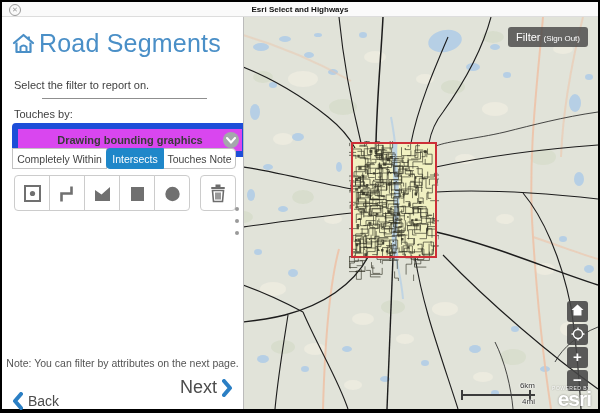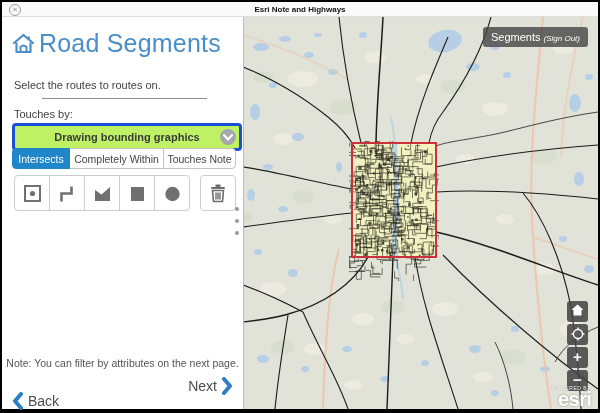--- a/index.html
+++ b/index.html
@@ -10,48 +10,48 @@
   .close-btn{position:absolute;left:7px;top:2px;width:10px;height:10px;border:1px solid #9b9b9b;border-radius:50%;color:#9b9b9b;font-size:7px;line-height:10px;text-align:center;cursor:pointer;}
   
   .panel{position:absolute;left:2px;top:17px;width:241px;height:392px;background:#fff;}
   .panel-header{position:absolute;left:10px;top:12px;display:flex;align-items:flex-start;}
   .home-ico{width:23px;height:22px;margin-top:4px;}
   .panel-title{margin-left:4px;font-size:25px;color:#4a8fc7;letter-spacing:0.2px;}
   .panel-subtitle{position:absolute;left:37px;top:43px;font-size:13px;color:#4a8fc7;}
   .instruction{position:absolute;left:12px;top:62px;font-size:11px;color:#3f3f3f;}
   .divider{position:absolute;left:40px;top:81px;width:165px;height:1px;background:#8f8f8f;}
   .filter-label{position:absolute;left:12px;top:91px;font-size:11px;color:#3f3f3f;}
-  .dropdown{position:absolute;left:10px;top:106px;width:224px;height:22px;background:#bef264;border:3px solid #1d4ed8;border-radius:4px;cursor:pointer;}
+  .dropdown{position:absolute;left:10px;top:106px;width:224px;height:22px;background:#d946ef;border:6px solid #1d4ed8;border-radius:4px;cursor:pointer;}
   .dropdown .val{position:absolute;left:0;right:0;top:0;line-height:22px;text-align:center;font-size:11px;font-weight:bold;color:#3a3a3a;}
   .dd-chev{position:absolute;right:3px;top:3px;width:16px;height:16px;border-radius:50%;background:#a4a8ac;}
   .dd-chev svg{position:absolute;left:3px;top:5px;}
   .tabs{position:absolute;left:10px;top:131px;height:21px;display:flex;}
   .tab{height:21px;line-height:21px;text-align:center;font-size:10.5px;color:#444;background:#fff;border:1px solid #c2c2c2;box-sizing:border-box;cursor:pointer;}
   .tab+.tab{margin-left:-1px;}
   .tab.first{border-radius:4px 0 0 4px;}
   .tab.last{border-radius:0 4px 4px 0;}
   .tab.active{background:#1f87c9;border-color:#1f87c9;color:#fff;z-index:2;}
   .tools{position:absolute;left:12px;top:158px;display:flex;}
   .toolbtn{width:36px;height:36px;background:#fff;border:1px solid #ccc;box-sizing:border-box;display:flex;align-items:center;justify-content:center;cursor:pointer;}
   .toolbtn+.toolbtn{margin-left:-1px;}
   .toolbtn.first{border-radius:4px 0 0 4px;}
   .toolbtn.last{border-radius:0 4px 4px 0;}
   .trashbtn{position:absolute;left:198px;top:158px;width:36px;height:36px;background:#fff;border:1px solid #ccc;border-radius:4px;box-sizing:border-box;display:flex;align-items:center;justify-content:center;cursor:pointer;}
   .drag-dots{position:absolute;left:233px;top:190px;width:6px;height:28px;display:flex;flex-direction:column;justify-content:space-between;cursor:col-resize;}
   .drag-dots i{width:4px;height:4px;border-radius:50%;background:#9a9a9a;}
   .note{position:absolute;left:0;right:0;bottom:40px;text-align:center;font-size:10.5px;color:#555;}
   .nav{position:absolute;left:10px;right:10px;bottom:10px;height:22px;}
   .back-btn{position:absolute;left:0;top:0;display:flex;align-items:center;cursor:pointer;color:#4c4c4c;font-size:14px;margin-top:15px;}
-  .next-btn{position:absolute;right:0;top:0;display:flex;align-items:center;cursor:pointer;color:#4c4c4c;font-size:14px;}
+  .next-btn{position:absolute;right:0;top:0;display:flex;align-items:center;cursor:pointer;color:#4c4c4c;font-size:18px;}
   .back-btn svg{margin-right:5px;} .next-btn svg{margin-left:5px;}
   
   .map{position:absolute;left:243px;top:17px;width:355px;height:392px;background:#e1e3d9;border-left:1px solid #bbb;box-sizing:border-box;cursor:grab;}
   .map svg.base{position:absolute;left:0;top:0;}
   .user-btn{position:absolute;right:10px;top:10px;height:20px;line-height:20px;padding:0 8px;background:rgba(72,72,72,0.82);border-radius:3px;color:#fff;font-size:11px;cursor:pointer;white-space:nowrap;}
-  .user-btn .signout{font-size:8px;margin-left:3px;font-style:italic;}
+  .user-btn .signout{font-size:8px;margin-left:3px;}
   .mapctrl{position:absolute;right:10px;width:21px;height:21px;background:rgba(70,70,70,0.88);border-radius:3px;color:#fff;text-align:center;cursor:pointer;}
   .mapctrl.home{top:284px;} .mapctrl.locate{top:307px;} .mapctrl.zin{top:330px;} .mapctrl.zout{top:353px;}
   .mapctrl.zin,.mapctrl.zout{font-size:15px;font-weight:bold;line-height:20px;}
   .mapctrl svg{margin-top:3px;}
   .esri-logo{position:absolute;right:7px;bottom:3px;text-align:right;color:#fff;text-shadow:0 0 2px rgba(0,0,0,0.45);}
   .esri-logo .pb{font-size:5px;letter-spacing:0.5px;opacity:.9;}
   .esri-logo .brand{font-size:21px;font-weight:bold;line-height:15px;letter-spacing:-1px;}
   .scalebar{position:absolute;left:217px;top:368px;width:74px;height:22px;font-size:8px;color:#333;text-shadow:0 0 2px #fff,0 0 2px #fff;}
   .scalebar .line{position:absolute;left:0;top:9px;width:74px;height:2px;background:#3c3c3c;}
   .scalebar .tl{position:absolute;left:0;top:5px;width:2px;height:10px;background:#3c3c3c;}
@@ -59,49 +59,49 @@
   .scalebar .km{position:absolute;right:0;top:-4px;}
   .scalebar .mi{position:absolute;right:0;top:12px;}
 </style>
 </head>
 <body>
 
 <div class="window">
 
   <div class="titlebar">
     <div class="close-btn">✕</div>
-    <div class="title">Esri Note and Highways</div>
+    <div class="title">Esri Select and Highways</div>
   </div>
 
   <div class="panel">
     <div class="panel-header">
       <svg class="home-ico" viewBox="0 0 23 22">
         <path d="M2,10 L11.5,2 L21,10" fill="none" stroke="#4a8fc7" stroke-width="2.2" stroke-linecap="round" stroke-linejoin="round"></path>
         <path d="M4.5,9.5 L4.5,19 L18.5,19 L18.5,9.5" fill="none" stroke="#4a8fc7" stroke-width="2.2" stroke-linejoin="round"></path>
         <path d="M8.5,19 L8.5,14 Q11.5,10.8 14.5,14 L14.5,19" fill="none" stroke="#4a8fc7" stroke-width="2"></path>
         <path d="M16.8,3.5 L16.8,6.5" stroke="#4a8fc7" stroke-width="2.2"></path>
       </svg>
       <div class="panel-title">Road Segments</div>
     </div>
-    <div class="instruction">Select the routes to routes on.</div>
+    <div class="instruction">Select the filter to report on.</div>
     <div class="divider"></div>
     <div class="filter-label">Touches by:</div>
 
     <div class="dropdown">
       <div class="val">Drawing bounding graphics</div>
       <div class="dd-chev">
         <svg width="10" height="7" viewBox="0 0 10 7">
             <path d="M1,1 L5,5.5 L9,1" fill="none" stroke="#fff" stroke-width="2" stroke-linecap="round"></path>
           </svg>
       </div>
     </div>
 
     <div class="tabs">
+      <div class="tab" style="width:95px">Completely Within</div>
       <div class="tab first active" style="width:58px">Intersects</div>
-      <div class="tab" style="width:95px">Completely Within</div>
       <div class="tab last" style="width:73px">Touches Note</div>
     </div>
 
     <div class="tools">
       <div class="toolbtn first">
         <svg width="21" height="21" viewBox="0 0 21 21">
           <rect x="3" y="3" width="15" height="15" fill="none" stroke="#707070" stroke-width="2"></rect>
           <circle cx="10.5" cy="10.5" r="2.6" fill="#707070"></circle>
         </svg>
       </div>
@@ -275,36 +275,43 @@
 
       <g clip-path="url(#cityclip)">
         <path id="streets" d="M177.8,243.7L177.8,246.8L171.5,246.8L171.5,250.1L183.3,250.1M137.3,194.6L137.3,188.5L126.6,188.5L126.6,181.9L136.4,181.9M119.6,236.0L112.5,236.0L112.5,239.6L102.5,239.6M155.5,157.2L155.5,162.5L146.1,162.5L146.1,166.4M129.2,237.6L134.5,237.6L134.5,230.1M131.8,147.6L122.0,147.6L122.0,154.7L111.0,154.7L111.0,160.7M174.6,181.0L174.6,186.3L169.8,186.3L169.8,196.7L164.9,196.7M150.6,211.6L140.8,211.6L140.8,206.2L145.7,206.2M143.6,205.0L135.9,205.0L135.9,201.5M147.0,222.8L147.0,231.0L150.7,231.0M176.6,221.7L183.5,221.7L183.5,211.7L189.0,211.7L189.0,220.9M159.0,225.2L164.1,225.2L164.1,234.7L156.1,234.7L156.1,230.5M117.5,212.1L124.9,212.1L124.9,216.3L117.3,216.3M113.8,202.5L118.4,202.5L118.4,193.7L122.5,193.7M139.2,144.8L139.2,136.9L133.7,136.9L133.7,128.7M168.7,238.3L168.7,247.2L163.1,247.2L163.1,257.6M126.6,185.0L115.4,185.0L115.4,174.9L103.5,174.9M155.9,155.1L151.7,155.1L151.7,158.1L156.3,158.1L156.3,147.9M152.8,177.9L143.1,177.9L143.1,183.8L153.9,183.8M116.2,129.2L124.4,129.2L124.4,137.5L128.9,137.5L128.9,133.0M176.3,168.5L176.3,161.2L183.0,161.2L183.0,171.3L188.6,171.3M158.0,153.8L158.0,159.9L167.5,159.9L167.5,153.3L162.2,153.3M145.3,220.5L135.8,220.5L135.8,228.5M153.4,211.9L147.3,211.9L147.3,206.7L152.4,206.7M151.2,235.2L151.2,242.9L155.8,242.9M127.9,144.7L127.9,141.9L121.3,141.9L121.3,132.4M160.6,189.6L155.8,189.6L155.8,195.8L145.0,195.8M119.7,155.5L119.7,165.1L108.0,165.1L108.0,173.4L101.8,173.4M188.9,147.2L182.2,147.2L182.2,141.9M158.8,160.3L158.8,166.2L148.7,166.2L148.7,173.9M114.3,250.5L104.7,250.5L104.7,244.4L115.3,244.4L115.3,241.6M156.5,156.7L159.9,156.7L159.9,148.8L148.1,148.8M132.2,131.0L132.2,124.5L136.6,124.5L136.6,114.8L144.0,114.8M134.3,190.2L134.3,185.6L143.5,185.6L143.5,189.8L136.2,189.8M150.9,165.9L160.6,165.9L160.6,169.6M164.0,221.5L170.7,221.5L170.7,228.5M120.5,169.5L120.5,159.1L124.5,159.1M144.8,155.7L150.6,155.7L150.6,147.5L140.4,147.5M131.7,134.4L135.5,134.4L135.5,125.7M155.9,149.3L151.8,149.3L151.8,159.7L155.0,159.7M153.7,217.6L162.1,217.6L162.1,227.1L171.5,227.1L171.5,221.0M117.4,229.3L117.4,235.9L109.3,235.9L109.3,232.3L113.3,232.3M189.2,232.0L189.2,238.0L179.4,238.0L179.4,230.5M164.0,205.4L164.0,208.7L175.9,208.7M171.3,170.7L171.3,164.3L167.1,164.3M128.5,245.1L128.5,251.0L131.7,251.0M154.5,213.8L162.4,213.8L162.4,203.2M161.1,210.5L161.1,215.5L152.8,215.5L152.8,205.5L144.4,205.5M151.8,187.1L155.3,187.1L155.3,197.7M155.8,141.6L151.4,141.6L151.4,149.5L160.1,149.5L160.1,152.4M142.2,202.2L142.2,198.8L152.9,198.8L152.9,203.5L158.0,203.5M154.2,197.1L154.2,187.2L150.1,187.2M150.7,148.8L150.7,156.6L158.7,156.6M173.2,178.8L173.2,173.0L169.5,173.0L169.5,181.2M112.4,171.8L108.5,171.8L108.5,162.3M157.5,181.1L160.7,181.1L160.7,173.1L151.8,173.1L151.8,166.8M167.1,234.8L178.4,234.8L178.4,231.7M120.2,177.2L120.2,169.4L109.7,169.4M148.6,131.3L148.6,135.2L139.7,135.2M135.4,156.0L146.1,156.0L146.1,152.5L142.8,152.5M171.1,244.0L171.1,240.8L162.5,240.8L162.5,237.1L159.0,237.1M138.7,133.0L138.7,140.5L132.9,140.5L132.9,132.6L142.3,132.6M134.9,160.1L138.3,160.1L138.3,151.3L144.7,151.3L144.7,158.4M161.4,203.5L161.4,196.3L170.6,196.3L170.6,191.9L180.2,191.9M146.7,145.9L146.7,139.5L152.0,139.5M151.3,183.5L144.0,183.5L144.0,187.2L139.5,187.2M117.3,192.1L122.4,192.1L122.4,181.9L115.3,181.9L115.3,187.6M132.5,229.6L138.0,229.6L138.0,224.0L146.3,224.0M169.2,160.3L169.2,153.9L163.1,153.9L163.1,150.6M144.2,153.4L144.2,162.7L139.8,162.7M158.8,211.9L158.8,218.9L152.9,218.9L152.9,227.6L149.8,227.6M184.7,208.1L184.7,218.6L196.0,218.6L196.0,222.4L201.7,222.4M180.3,230.4L180.3,225.1L190.5,225.1L190.5,234.3M111.0,192.3L120.8,192.3L120.8,200.5M124.0,237.6L124.0,229.8L120.6,229.8M112.2,254.5L122.0,254.5L122.0,249.3M139.9,166.9L143.7,166.9L143.7,172.8M156.7,145.0L161.1,145.0L161.1,149.1L165.0,149.1L165.0,143.3M146.4,222.5L146.4,230.6L139.5,230.6L139.5,239.6L142.7,239.6M111.4,237.8L111.4,246.0L107.2,246.0L107.2,251.6M116.9,194.8L123.2,194.8L123.2,186.5L134.8,186.5M147.2,204.9L142.9,204.9L142.9,196.3L149.1,196.3M152.0,146.8L143.1,146.8L143.1,138.9M111.4,163.8L105.6,163.8L105.6,159.0L115.2,159.0M133.6,156.3L136.7,156.3L136.7,146.9M135.3,171.4L135.3,176.0L125.7,176.0M149.0,165.2L137.1,165.2L137.1,155.3M127.1,196.7L127.1,189.0L133.5,189.0M162.1,132.6L167.6,132.6L167.6,126.1L174.6,126.1L174.6,134.7M174.9,196.1L174.9,189.7L183.2,189.7L183.2,198.2L189.2,198.2M117.1,243.6L123.2,243.6L123.2,232.8M123.8,160.8L112.5,160.8L112.5,168.1L120.6,168.1L120.6,163.6M120.8,131.8L132.0,131.8L132.0,136.6L139.5,136.6L139.5,128.0M174.6,176.4L174.6,168.1L171.5,168.1L171.5,157.3L167.4,157.3M133.0,184.5L133.0,188.4L139.7,188.4L139.7,199.2M139.2,209.9L142.7,209.9L142.7,199.6L133.0,199.6L133.0,195.6M136.7,219.3L132.0,219.3L132.0,223.3M138.0,131.0L149.6,131.0L149.6,122.1M157.2,154.6L157.2,145.5L149.0,145.5M124.7,199.0L128.6,199.0L128.6,193.4M121.6,129.7L121.6,124.6L126.3,124.6L126.3,119.4M145.2,163.6L145.2,155.6L154.1,155.6L154.1,159.1L158.0,159.1M146.5,236.7L146.5,231.9L154.7,231.9L154.7,223.0L147.1,223.0M147.2,133.4L147.2,122.9L143.6,122.9M115.4,194.3L115.4,190.2L112.1,190.2M139.2,250.9L139.2,257.4L127.8,257.4M158.5,130.2L158.5,138.6L167.9,138.6L167.9,133.4M168.1,142.0L177.5,142.0L177.5,134.3L183.8,134.3L183.8,140.2M154.9,235.1L160.2,235.1L160.2,228.8L169.4,228.8L169.4,236.7M117.2,171.4L117.2,162.1L127.0,162.1L127.0,167.4L134.1,167.4M166.8,231.2L161.3,231.2L161.3,240.0L149.5,240.0L149.5,231.9M140.0,191.4L129.2,191.4L129.2,197.8L126.0,197.8M136.6,137.5L136.6,142.9L145.4,142.9L145.4,136.4M131.8,162.5L140.1,162.5L140.1,168.3L136.9,168.3M126.3,196.0L126.3,191.9L138.1,191.9L138.1,195.8L129.9,195.8M148.6,207.1L148.6,216.9L140.5,216.9M113.8,234.6L113.8,227.2L117.5,227.2L117.5,224.2L110.5,224.2M153.1,234.2L147.9,234.2L147.9,243.5L139.3,243.5L139.3,247.2M132.5,162.0L132.5,151.8L140.0,151.8M180.2,186.8L180.2,181.0L176.7,181.0M124.6,240.7L124.6,234.6L132.2,234.6L132.2,224.0L143.7,224.0M188.1,224.0L188.1,228.9L198.7,228.9L198.7,223.0L206.6,223.0M157.0,215.2L146.4,215.2L146.4,212.1M125.1,195.7L116.9,195.7L116.9,191.0M187.4,208.5L187.4,201.1L177.6,201.1L177.6,191.0M152.0,188.9L152.0,197.7L147.8,197.7L147.8,189.8L156.0,189.8M122.6,156.8L122.6,149.2L114.9,149.2M134.1,182.5L143.3,182.5L143.3,191.7L149.3,191.7M116.5,224.4L116.5,234.7L109.9,234.7M140.0,196.5L150.8,196.5L150.8,192.7L146.6,192.7M151.0,219.0L151.0,214.1L161.1,214.1M145.4,205.5L150.3,205.5L150.3,200.8L142.5,200.8L142.5,195.2M142.0,169.7L131.0,169.7L131.0,178.0M128.6,222.6L128.6,230.5L120.6,230.5L120.6,239.2M127.7,180.8L116.7,180.8L116.7,177.3L126.9,177.3L126.9,182.8M146.2,243.3L154.3,243.3L154.3,251.9M179.4,146.9L189.1,146.9L189.1,137.2L184.5,137.2L184.5,131.5M125.2,180.7L125.2,173.8L135.9,173.8L135.9,180.6M143.4,173.7L143.4,165.6L133.3,165.6M116.7,141.2L125.0,141.2L125.0,146.7M138.3,133.9L138.3,141.1L146.1,141.1M124.4,212.3L124.4,207.1L136.0,207.1L136.0,211.2L132.4,211.2M134.2,169.3L134.2,179.0L141.0,179.0L141.0,182.7L129.9,182.7M114.4,134.3L120.9,134.3L120.9,138.9L109.8,138.9L109.8,130.5M120.3,219.9L120.3,226.9L129.4,226.9M150.1,180.2L157.4,180.2L157.4,176.6L147.2,176.6M160.9,143.8L152.2,143.8L152.2,137.1M131.4,138.8L138.7,138.8L138.7,142.3L128.7,142.3M127.5,178.2L127.5,182.5L136.6,182.5L136.6,187.1L129.1,187.1M160.0,157.0L160.0,149.4L166.3,149.4L166.3,153.6L170.9,153.6M137.6,246.0L137.6,242.3L146.9,242.3L146.9,234.4M164.8,205.0L170.3,205.0L170.3,208.9L175.7,208.9M134.0,172.1L134.0,175.0L127.5,175.0L127.5,182.7L135.9,182.7M127.3,172.3L127.3,182.7L136.6,182.7L136.6,174.0M158.7,189.1L162.6,189.1L162.6,196.7M117.5,169.3L117.5,159.2L111.6,159.2M132.5,131.3L127.7,131.3L127.7,141.9M139.7,142.3L139.7,135.8L151.7,135.8M117.7,159.8L117.7,163.5L112.5,163.5L112.5,168.8L107.0,168.8M137.1,233.3L134.0,233.3L134.0,242.4L137.7,242.4M161.2,218.8L154.8,218.8L154.8,211.0M164.3,173.8L161.1,173.8L161.1,179.1L156.6,179.1L156.6,171.3M120.2,171.9L129.8,171.9L129.8,164.2L137.1,164.2L137.1,155.6M184.5,214.3L184.5,209.6L193.1,209.6L193.1,201.7L182.5,201.7M117.2,168.9L121.6,168.9L121.6,164.9L116.7,164.9M113.9,254.6L103.0,254.6L103.0,264.0L99.7,264.0M120.3,199.0L130.5,199.0L130.5,208.0L134.9,208.0M152.0,219.4L141.4,219.4L141.4,210.0M158.7,192.5L158.7,196.5L167.0,196.5L167.0,207.1L176.0,207.1M172.1,159.5L179.3,159.5L179.3,168.4L172.5,168.4L172.5,159.1M132.7,137.3L132.7,130.8L127.4,130.8M173.8,212.9L173.8,206.5L183.4,206.5L183.4,198.3L188.8,198.3M169.9,151.7L169.9,144.8L179.1,144.8M158.5,227.8L158.5,218.1L164.6,218.1M184.6,198.7L184.6,195.6L175.2,195.6M152.3,143.8L144.1,143.8L144.1,137.6L133.5,137.6L133.5,133.0M170.2,207.8L177.3,207.8L177.3,214.5M112.9,141.9L112.9,138.3L101.4,138.3L101.4,129.7M126.4,175.4L114.8,175.4L114.8,183.7M113.3,185.4L113.3,189.7L124.8,189.7M117.1,239.8L106.5,239.8L106.5,250.4L96.2,250.4L96.2,243.6M112.7,227.4L112.7,216.9L122.3,216.9L122.3,225.1L129.3,225.1M136.6,145.5L136.6,151.1L139.8,151.1L139.8,155.3M186.4,168.1L186.4,162.0L193.2,162.0L193.2,167.9M127.5,138.7L118.4,138.7L118.4,132.0L108.4,132.0L108.4,124.4M178.7,174.9L178.7,165.2L167.2,165.2L167.2,174.8M134.9,173.5L134.9,168.1L124.1,168.1L124.1,178.4M150.8,188.4L150.8,179.5L156.9,179.5M188.2,181.4L185.0,181.4L185.0,174.3M128.9,189.0L120.5,189.0L120.5,186.2L129.9,186.2L129.9,179.9M173.5,218.0L169.6,218.0L169.6,213.0M132.9,208.7L132.9,198.5L126.0,198.5M180.9,163.1L180.9,160.0L191.4,160.0L191.4,156.3L194.5,156.3M187.0,158.0L198.5,158.0L198.5,162.0L194.4,162.0L194.4,166.7M186.4,234.6L186.4,243.4L174.5,243.4L174.5,239.7M137.2,256.4L129.8,256.4L129.8,248.2M143.1,228.5L153.1,228.5L153.1,234.3M156.8,187.0L145.2,187.0L145.2,190.3L139.2,190.3L139.2,183.7M135.2,168.3L135.2,173.1L143.9,173.1L143.9,162.4M174.6,231.9L180.9,231.9L180.9,242.5L171.7,242.5L171.7,248.6M111.2,186.8L123.0,186.8L123.0,182.4M139.3,155.8L139.3,165.8L132.4,165.8L132.4,171.1M111.7,188.1L107.2,188.1L107.2,191.8M177.2,205.3L177.2,212.7L165.6,212.7L165.6,222.4M141.1,198.2L130.8,198.2L130.8,195.2M145.6,221.9L134.2,221.9L134.2,230.5M155.7,160.3L155.7,152.1L165.2,152.1L165.2,142.9L175.3,142.9M137.3,150.5L148.6,150.5L148.6,144.0M115.0,152.7L124.5,152.7L124.5,158.2M142.4,142.1L133.9,142.1L133.9,133.2L144.2,133.2M113.6,248.7L119.6,248.7L119.6,243.8L111.9,243.8M132.0,221.0L132.0,210.5L126.8,210.5L126.8,207.6M136.8,209.0L146.4,209.0L146.4,212.0L138.3,212.0L138.3,206.0M160.7,138.8L160.7,141.8L149.0,141.8L149.0,137.1M178.7,139.7L182.2,139.7L182.2,133.4M180.2,184.8L175.7,184.8L175.7,175.2M120.4,208.5L129.9,208.5L129.9,218.9M185.8,207.3L178.6,207.3L178.6,198.9M148.6,226.0L148.6,235.4L153.1,235.4M159.9,210.1L159.9,206.0L150.8,206.0L150.8,196.6M158.8,162.9L148.3,162.9L148.3,167.1L143.2,167.1M122.0,169.4L122.0,175.6L113.3,175.6L113.3,185.3L106.2,185.3M148.4,163.4L148.4,172.9L157.9,172.9M136.3,145.7L136.3,151.2L125.3,151.2L125.3,160.5L131.6,160.5M127.1,189.1L127.1,195.1L121.4,195.1L121.4,191.5L116.3,191.5M151.6,254.4L151.6,261.1L155.4,261.1L155.4,270.6M134.8,223.7L134.8,231.0L123.3,231.0L123.3,221.4L132.8,221.4M121.2,197.0L113.3,197.0L113.3,206.0M113.1,135.4L101.6,135.4L101.6,128.7L106.6,128.7L106.6,125.9M135.0,156.5L127.2,156.5L127.2,146.3L131.1,146.3M159.7,210.0L150.5,210.0L150.5,200.1M113.0,234.0L113.0,226.4L123.7,226.4L123.7,219.3L113.0,219.3M158.9,229.2L158.9,234.7L168.0,234.7L168.0,242.3L175.6,242.3M171.6,157.0L162.3,157.0L162.3,151.4M147.9,197.8L156.7,197.8L156.7,194.8L160.7,194.8L160.7,189.9M175.5,174.8L175.5,169.7L165.2,169.7L165.2,177.4L159.2,177.4M152.7,137.1L143.3,137.1L143.3,143.0M146.4,176.7L146.4,167.7L158.1,167.7L158.1,176.5M166.5,149.6L175.1,149.6L175.1,157.2L179.6,157.2L179.6,162.0M172.7,136.1L172.7,128.7L177.0,128.7M137.5,259.9L127.4,259.9L127.4,253.4L123.1,253.4M113.8,211.6L105.0,211.6L105.0,208.0L98.1,208.0L98.1,218.1M148.7,218.7L157.9,218.7L157.9,213.1M114.2,191.4L114.2,181.1L117.6,181.1L117.6,173.3M159.0,209.5L155.8,209.5L155.8,220.2M133.2,214.1L133.2,221.8L127.6,221.8M183.9,183.1L183.9,175.9L189.4,175.9L189.4,168.0L195.2,168.0M140.4,137.1L140.4,128.3L133.6,128.3M120.8,231.1L120.8,222.2L117.3,222.2M129.1,174.5L129.1,178.9L122.0,178.9M165.1,140.7L165.1,145.5L159.2,145.5L159.2,139.7L153.1,139.7M116.6,128.3L123.6,128.3L123.6,117.9L118.8,117.9M145.7,203.6L150.2,203.6L150.2,198.8L161.8,198.8M190.5,195.9L190.5,203.8L201.4,203.8L201.4,213.4M185.8,199.6L177.8,199.6L177.8,191.6L169.0,191.6M118.3,252.2L118.3,262.3L113.4,262.3L113.4,253.9L121.7,253.9M149.9,194.3L145.0,194.3L145.0,190.4M143.4,215.6L136.5,215.6L136.5,207.1L143.5,207.1M119.1,211.1L119.1,218.4L109.9,218.4L109.9,223.5M175.2,207.1L169.9,207.1L169.9,202.0M137.9,159.3L137.9,169.1L132.1,169.1L132.1,178.6L141.9,178.6M162.4,184.6L167.0,184.6L167.0,189.8L157.2,189.8M158.2,201.0L158.2,210.6L152.8,210.6L152.8,205.6L157.3,205.6M135.0,218.7L135.0,224.9L128.1,224.9L128.1,217.7M134.8,227.3L140.6,227.3L140.6,223.0L137.5,223.0M138.2,169.8L138.2,179.5L142.1,179.5M121.1,220.9L117.6,220.9L117.6,230.8M133.1,129.7L133.1,119.0L123.8,119.0M183.7,210.6L183.7,216.3L171.7,216.3L171.7,206.2M158.4,158.0L158.4,165.8L146.4,165.8M170.6,257.6L170.6,267.6L182.3,267.6M113.2,157.9L113.2,149.7L122.4,149.7L122.4,140.6L114.5,140.6M186.0,237.1L190.3,237.1L190.3,229.1L194.6,229.1M148.5,172.5L148.5,181.1L154.6,181.1L154.6,191.2M159.6,202.4L152.0,202.4L152.0,213.0M144.8,230.8L144.8,236.3L152.7,236.3M166.9,190.5L175.4,190.5L175.4,195.9L170.4,195.9M166.1,228.5L166.1,235.9L171.5,235.9L171.5,232.1M111.4,235.1L117.7,235.1L117.7,230.4L128.3,230.4L128.3,225.4M151.3,229.8L144.2,229.8L144.2,238.4M156.0,182.2L156.0,173.5L151.9,173.5M175.2,227.2L179.1,227.2L179.1,237.2L186.1,237.2L186.1,226.6M131.1,138.5L140.3,138.5L140.3,147.2L135.3,147.2L135.3,152.6M129.0,156.5L123.9,156.5L123.9,145.8L132.9,145.8L132.9,142.2M132.5,203.6L123.0,203.6L123.0,208.7L117.5,208.7L117.5,202.6M147.0,241.9L147.0,235.7L153.8,235.7M179.6,145.7L179.6,135.5L173.1,135.5L173.1,138.7L164.0,138.7M180.1,133.0L171.9,133.0L171.9,140.7L174.9,140.7L174.9,135.5M174.7,191.8L184.6,191.8L184.6,196.9M160.9,186.4L160.9,176.4L165.6,176.4M178.9,203.2L168.7,203.2L168.7,208.5L164.5,208.5L164.5,214.3M187.2,183.7L198.0,183.7L198.0,177.6M170.6,198.4L170.6,189.6L179.7,189.6M189.3,200.1L189.3,206.2L192.5,206.2L192.5,212.1L184.4,212.1M179.8,170.4L173.0,170.4L173.0,178.7M162.8,165.7L162.8,175.8L158.5,175.8L158.5,172.0L170.4,172.0M156.9,197.2L156.9,206.6L153.0,206.6L153.0,200.4M184.7,154.6L184.7,161.6L179.3,161.6L179.3,151.7L173.4,151.7M121.2,218.7L125.8,218.7L125.8,211.6L134.7,211.6L134.7,203.2M184.7,213.8L184.7,205.2L191.0,205.2L191.0,201.1" fill="none" stroke="#2e2e21" stroke-width="0.7" opacity="0.9"></path>
         <path id="blobs" d="M172.1,169.5h2.1v2.1h-2.1zM112.6,226.6h2.7v2.7h-2.7zM130.1,162.7h1.2v1.2h-1.2zM138.7,209.5h1.6v1.6h-1.6zM114.4,221.5h2.9v2.9h-2.9zM112.7,190.2h1.4v1.4h-1.4zM165.3,185.4h2.1v2.1h-2.1zM150.9,175.4h1.4v1.4h-1.4zM136.2,148.0h2.9v2.9h-2.9zM146.7,139.1h3.1v3.1h-3.1zM147.0,155.2h1.5v1.5h-1.5zM182.1,133.8h1.7v1.7h-1.7zM133.7,231.6h2.2v2.2h-2.2zM113.6,209.9h2.3v2.3h-2.3zM114.9,201.4h1.7v1.7h-1.7zM152.6,164.1h1.2v1.2h-1.2zM146.3,212.4h1.0v1.0h-1.0zM122.4,176.4h2.3v2.3h-2.3zM125.4,204.8h3.0v3.0h-3.0zM122.8,167.0h2.5v2.5h-2.5zM175.5,184.0h3.0v3.0h-3.0zM164.1,199.2h1.6v1.6h-1.6zM145.5,153.9h1.3v1.3h-1.3zM175.8,237.4h1.7v1.7h-1.7zM144.0,141.0h3.1v3.1h-3.1zM118.9,175.2h3.1v3.1h-3.1zM174.3,227.0h1.5v1.5h-1.5zM144.3,193.2h2.8v2.8h-2.8zM122.6,168.6h2.1v2.1h-2.1zM138.0,232.1h2.5v2.5h-2.5zM168.1,202.3h1.8v1.8h-1.8zM123.5,147.6h3.2v3.2h-3.2zM112.3,161.0h2.8v2.8h-2.8zM164.6,128.2h1.3v1.3h-1.3zM117.6,172.6h2.3v2.3h-2.3zM112.1,232.5h1.2v1.2h-1.2zM125.8,221.5h1.4v1.4h-1.4zM118.4,157.8h2.8v2.8h-2.8zM151.9,204.8h1.7v1.7h-1.7zM165.2,187.2h2.4v2.4h-2.4zM147.1,238.0h2.1v2.1h-2.1zM140.1,145.5h3.2v3.2h-3.2zM125.3,195.8h2.2v2.2h-2.2zM112.0,222.1h2.1v2.1h-2.1zM126.5,177.9h1.3v1.3h-1.3zM153.8,195.7h3.1v3.1h-3.1zM133.0,196.1h2.4v2.4h-2.4zM120.9,231.6h1.2v1.2h-1.2zM150.4,213.6h2.2v2.2h-2.2zM112.1,170.7h3.1v3.1h-3.1zM129.8,155.2h2.3v2.3h-2.3zM120.9,168.0h1.7v1.7h-1.7zM144.2,149.3h1.4v1.4h-1.4zM150.4,165.0h2.1v2.1h-2.1zM172.1,201.6h2.5v2.5h-2.5zM171.9,160.1h1.6v1.6h-1.6zM164.3,229.3h2.0v2.0h-2.0zM121.3,236.3h2.7v2.7h-2.7zM161.6,131.2h1.4v1.4h-1.4zM158.0,220.9h2.5v2.5h-2.5zM134.5,166.6h1.9v1.9h-1.9zM115.4,149.4h3.2v3.2h-3.2zM114.9,169.1h2.6v2.6h-2.6zM115.8,201.1h2.0v2.0h-2.0zM147.8,206.1h1.5v1.5h-1.5zM114.4,137.7h2.3v2.3h-2.3zM144.6,165.8h3.0v3.0h-3.0zM139.0,225.1h2.2v2.2h-2.2zM149.6,223.5h1.4v1.4h-1.4zM180.8,133.2h2.9v2.9h-2.9zM126.4,132.9h2.8v2.8h-2.8zM147.5,191.2h1.2v1.2h-1.2zM125.2,169.9h1.3v1.3h-1.3zM113.5,207.0h2.9v2.9h-2.9zM142.9,233.2h2.4v2.4h-2.4zM153.7,200.4h1.8v1.8h-1.8zM165.5,157.4h1.6v1.6h-1.6zM171.5,175.6h2.7v2.7h-2.7zM115.0,159.6h2.6v2.6h-2.6zM156.1,213.8h1.0v1.0h-1.0z" fill="#2e2e21" opacity="0.8"></path>
       </g>
 
       <rect x="109" y="126" width="84" height="114" fill="none" stroke="#cd3038" stroke-width="2"></rect>
     </svg>
 
     <div class="user-btn">
-      <span>Segments</span><span class="signout">(Sign Out)</span>
+      <span>Filter</span><span class="signout">(Sign Out)</span>
     </div>
 
     <div class="mapctrl home">
       <svg width="13" height="12" viewBox="0 0 13 12">
         <path d="M0.5,6 L6.5,0.5 L12.5,6 L10.5,6 L10.5,11.5 L2.5,11.5 L2.5,6 Z" fill="#fff"></path>
       </svg>
     </div>
     <div class="mapctrl locate">
       <svg width="14" height="14" viewBox="0 0 14 14">
         <circle cx="7" cy="7" r="4.5" fill="none" stroke="#fff" stroke-width="1.4"></circle>
         <path d="M7,0.5 L7,3 M7,11 L7,13.5 M0.5,7 L3,7 M11,7 L13.5,7" stroke="#fff" stroke-width="1.4"></path>
       </svg>
     </div>
     <div class="mapctrl zin">+</div>
     <div class="mapctrl zout">−</div>
 
+    <div class="scalebar">
+      <div class="line"></div>
+        <div class="tl"></div>
+        <div class="tr"></div>
+      <div class="km">6km</div>
+      <div class="mi">4mi</div>
+    </div>
 
     <div class="esri-logo">
       <div class="pb">POWERED BY</div>
       <div class="brand">esri</div>
     </div>
   </div>
 </div>
 
 </body></html>

